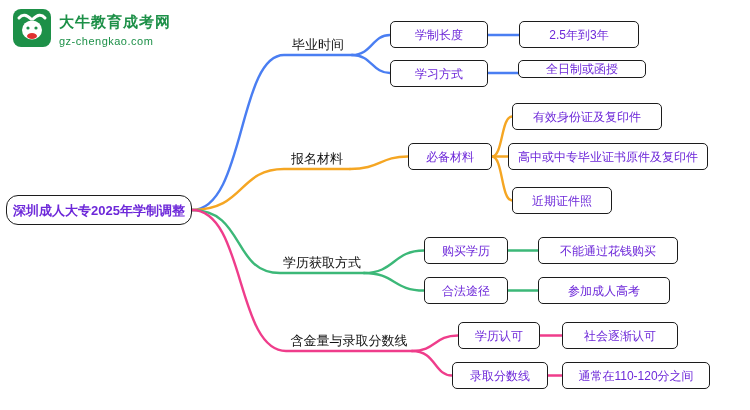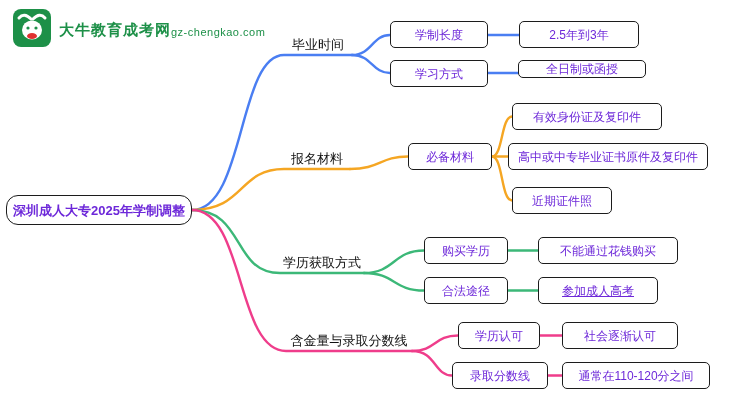--- a/index.html
+++ b/index.html
@@ -14,21 +14,21 @@
     border:1.6px solid #1c1c1c;border-radius:5px;
     display:flex;align-items:center;justify-content:center;
     font-size:12px;color:#6d28d9;white-space:nowrap;line-height:1;
   }
   .root{border-radius:12px;font-weight:bold;font-size:13px;border-width:1.8px;}
   .blabel{
     position:absolute;font-size:13px;color:#111;white-space:nowrap;
     height:18px;display:flex;align-items:center;justify-content:center;
   }
   .logo{position:absolute;left:12px;top:8px;display:flex;align-items:center;gap:7px;text-decoration:none;cursor:pointer;}
-  .logo-text{display:flex;flex-direction:row;align-items:center;}
+  .logo-text{display:flex;flex-direction:column;}
   .logo-title{font-size:15px;font-weight:bold;color:#1d9048;letter-spacing:1px;}
   .logo-domain{font-size:11px;color:#1d9048;margin-top:3px;letter-spacing:.5px;}
 </style>
 </head>
 <body>
 
 <div class="canvas">
 
   <svg class="wires" viewBox="0 0 750 410">
     <g stroke="#4a7ef2">
@@ -92,20 +92,20 @@
   <div class="node" style="left:518px;top:60px;width:128px;height:18px;">全日制或函授</div>
 
   <div class="node" style="left:408px;top:143px;width:84px;height:27px;">必备材料</div>
   <div class="node" style="left:512px;top:103px;width:150px;height:27px;">有效身份证及复印件</div>
   <div class="node" style="left:508px;top:143px;width:200px;height:27px;">高中或中专毕业证书原件及复印件</div>
   <div class="node" style="left:512px;top:187px;width:100px;height:27px;">近期证件照</div>
 
   <div class="node" style="left:424px;top:237px;width:84px;height:27px;">购买学历</div>
   <div class="node" style="left:538px;top:237px;width:140px;height:27px;">不能通过花钱购买</div>
   <div class="node" style="left:424px;top:277px;width:84px;height:27px;">合法途径</div>
-  <div class="node" style="left:538px;top:277px;width:120px;height:27px;text-decoration:underline;">参加成人高考</div>
+  <div class="node" style="left:538px;top:277px;width:132px;height:27px;">参加成人高考</div>
 
   <div class="node" style="left:458px;top:322px;width:82px;height:27px;">学历认可</div>
   <div class="node" style="left:562px;top:322px;width:116px;height:27px;">社会逐渐认可</div>
   <div class="node" style="left:452px;top:362px;width:96px;height:27px;">录取分数线</div>
   <div class="node" style="left:562px;top:362px;width:148px;height:27px;">通常在110-120分之间</div>
 
 </div>
 
 </body></html>

